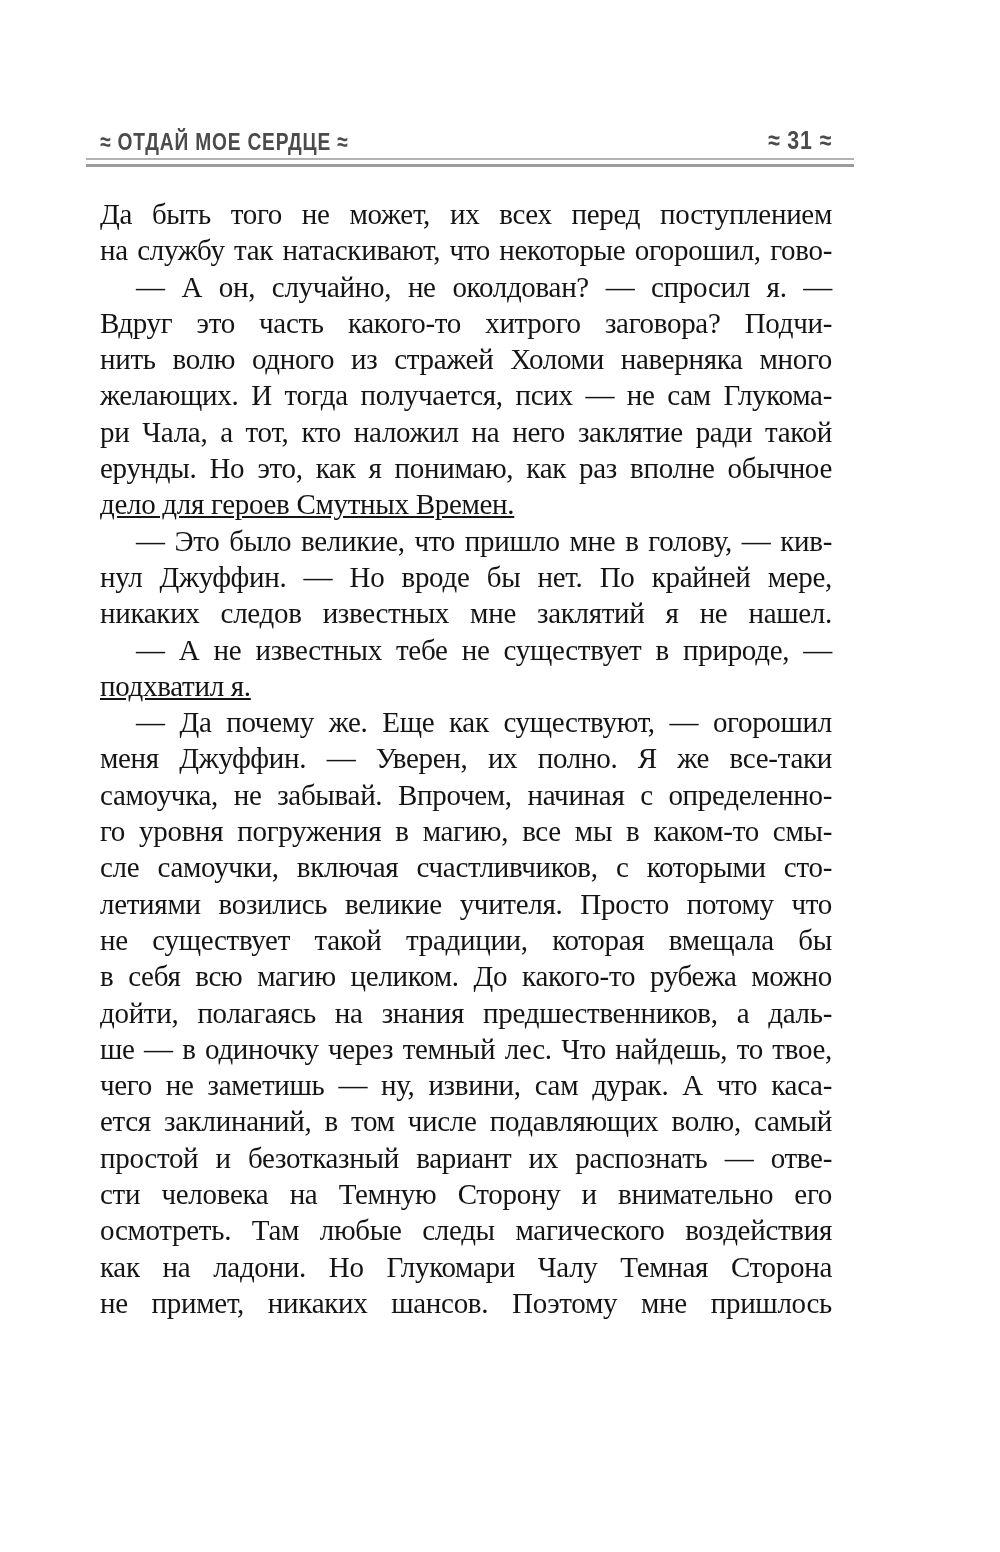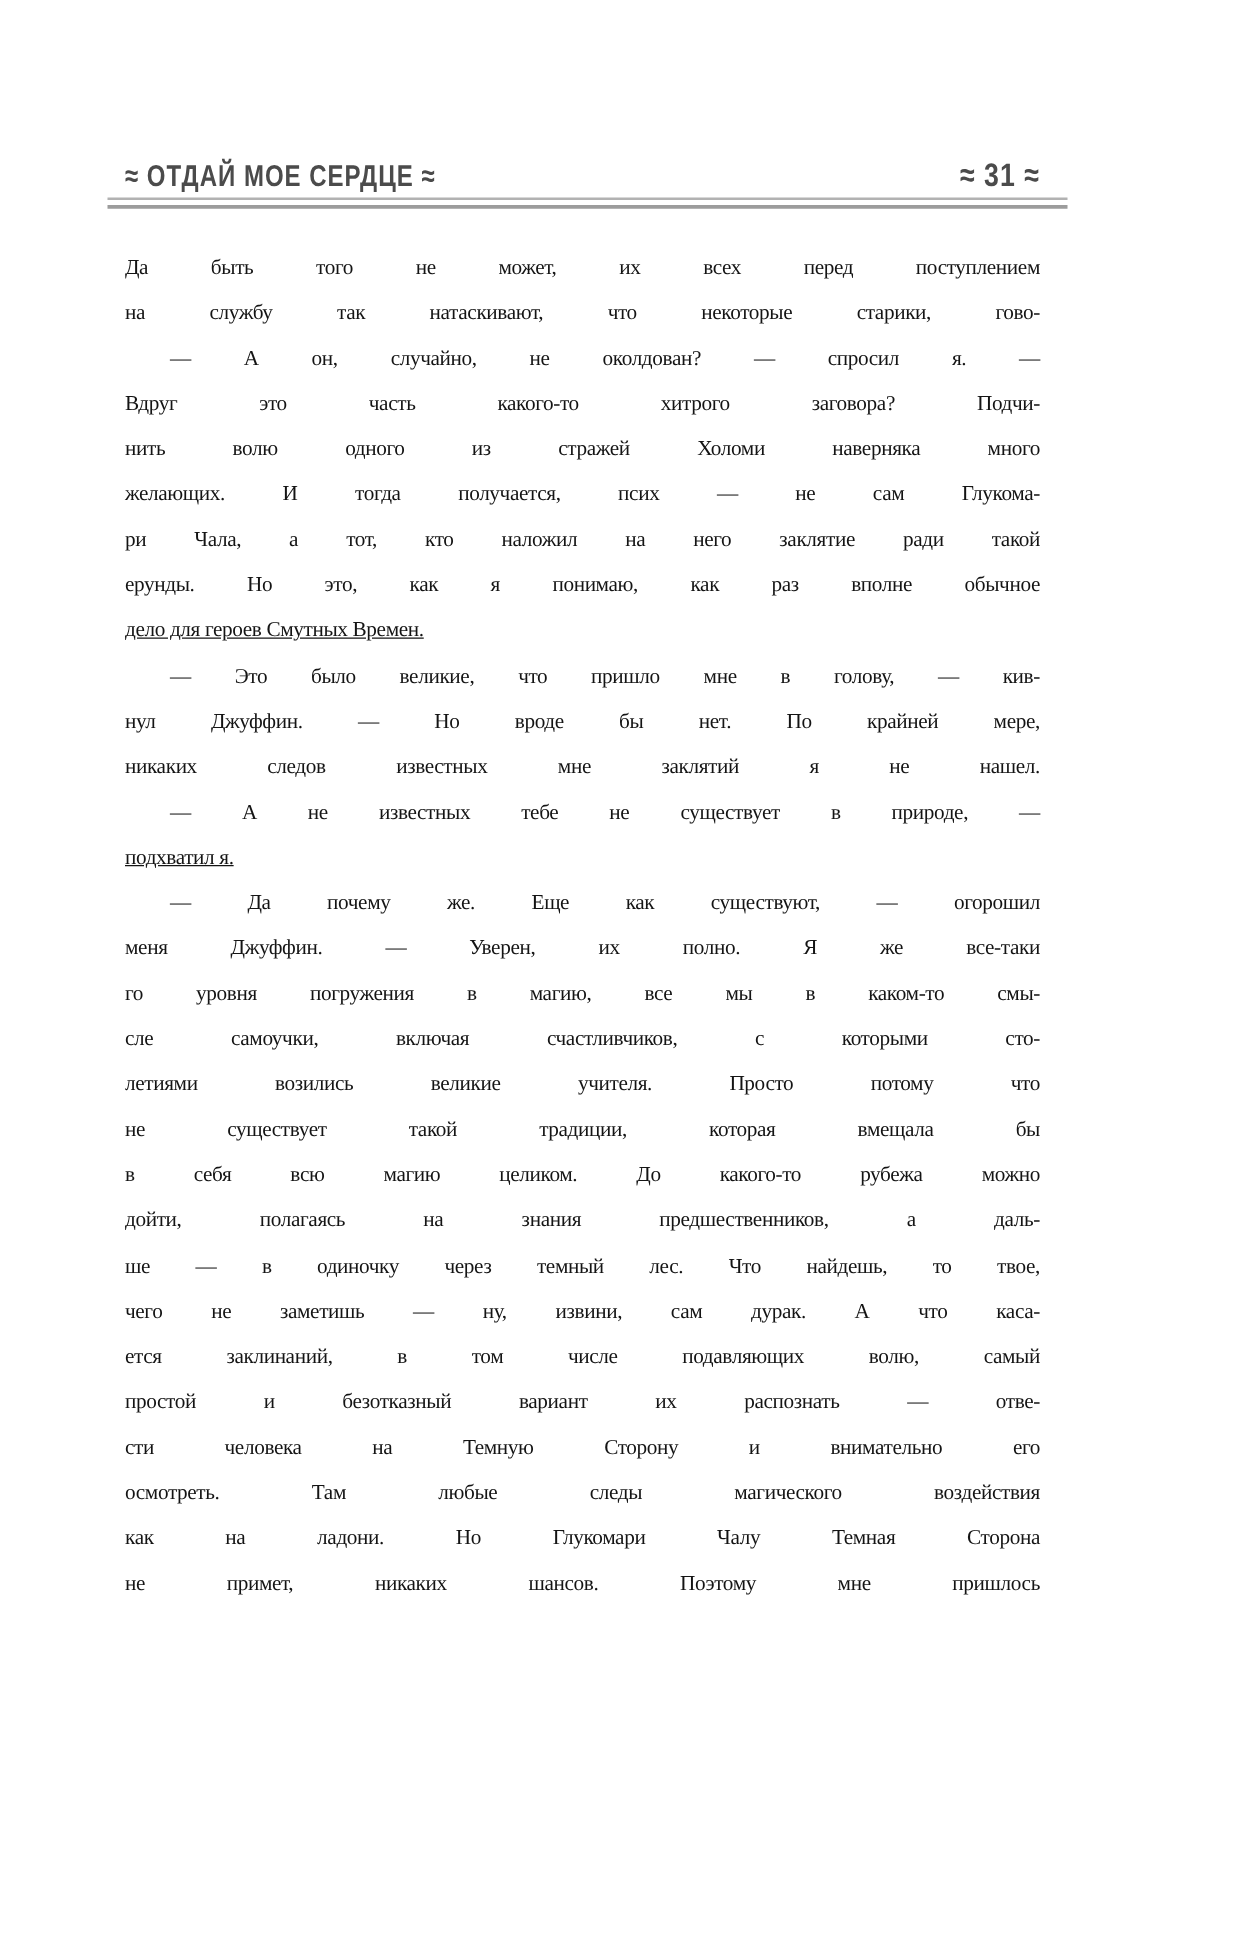--- a/index.html
+++ b/index.html
@@ -55,21 +55,21 @@
     border-top: 2px solid #b2b2b2;
     border-bottom: 3px solid #9c9c9c;
   }
   
   .page-body {
     position: absolute;
     left: 100px;
     width: 732px;
     top: 196px;
     color: #141414;
-    font-size: 17px;
+    font-size: 29px;
     letter-spacing: -0.3px;
   }
   .para {
     margin: 0;
   }
   .line {
     line-height: 36.3px;
     height: 36.3px;
     text-align: justify;
     text-align-last: justify;
@@ -91,21 +91,21 @@
   <header class="running-header">
     <span class="running-title">≈ ОТДАЙ МОЕ СЕРДЦЕ ≈</span>
     <span class="page-number">≈ 31 ≈</span>
   </header>
 
   <div class="header-rule"></div>
 
   <main class="page-body" id="page-body">
       <div class="para">
         <div class="line">Да быть того не может, их всех перед поступлением</div>
-        <div class="line">на службу так натаскивают, что некоторые старики, гово-</div>
+        <div class="line">на службу так натаскивают, что некоторые огорошил, гово-</div>
       </div>
       <div class="para">
         <div class="line indent">— А он, случайно, не околдован? — спросил я. —</div>
         <div class="line">Вдруг это часть какого-то хитрого заговора? Подчи-</div>
         <div class="line">нить волю одного из стражей Холоми наверняка много</div>
         <div class="line">желающих. И тогда получается, псих — не сам Глукома-</div>
         <div class="line">ри Чала, а тот, кто наложил на него заклятие ради такой</div>
         <div class="line">ерунды. Но это, как я понимаю, как раз вполне обычное</div>
         <div class="line endline">дело для героев Смутных Времен.</div>
       </div>
@@ -114,20 +114,21 @@
         <div class="line">нул Джуффин. — Но вроде бы нет. По крайней мере,</div>
         <div class="line">никаких следов известных мне заклятий я не нашел.</div>
       </div>
       <div class="para">
         <div class="line indent">— А не известных тебе не существует в природе, —</div>
         <div class="line endline">подхватил я.</div>
       </div>
       <div class="para">
         <div class="line indent">— Да почему же. Еще как существуют, — огорошил</div>
         <div class="line">меня Джуффин. — Уверен, их полно. Я же все-таки</div>
+        <div class="line">самоучка, не забывай. Впрочем, начиная с определенно-</div>
         <div class="line">го уровня погружения в магию, все мы в каком-то смы-</div>
         <div class="line">сле самоучки, включая счастливчиков, с которыми сто-</div>
         <div class="line">летиями возились великие учителя. Просто потому что</div>
         <div class="line">не существует такой традиции, которая вмещала бы</div>
         <div class="line">в себя всю магию целиком. До какого-то рубежа можно</div>
         <div class="line">дойти, полагаясь на знания предшественников, а даль-</div>
         <div class="line">ше — в одиночку через темный лес. Что найдешь, то твое,</div>
         <div class="line">чего не заметишь — ну, извини, сам дурак. А что каса-</div>
         <div class="line">ется заклинаний, в том числе подавляющих волю, самый</div>
         <div class="line">простой и безотказный вариант их распознать — отве-</div>

